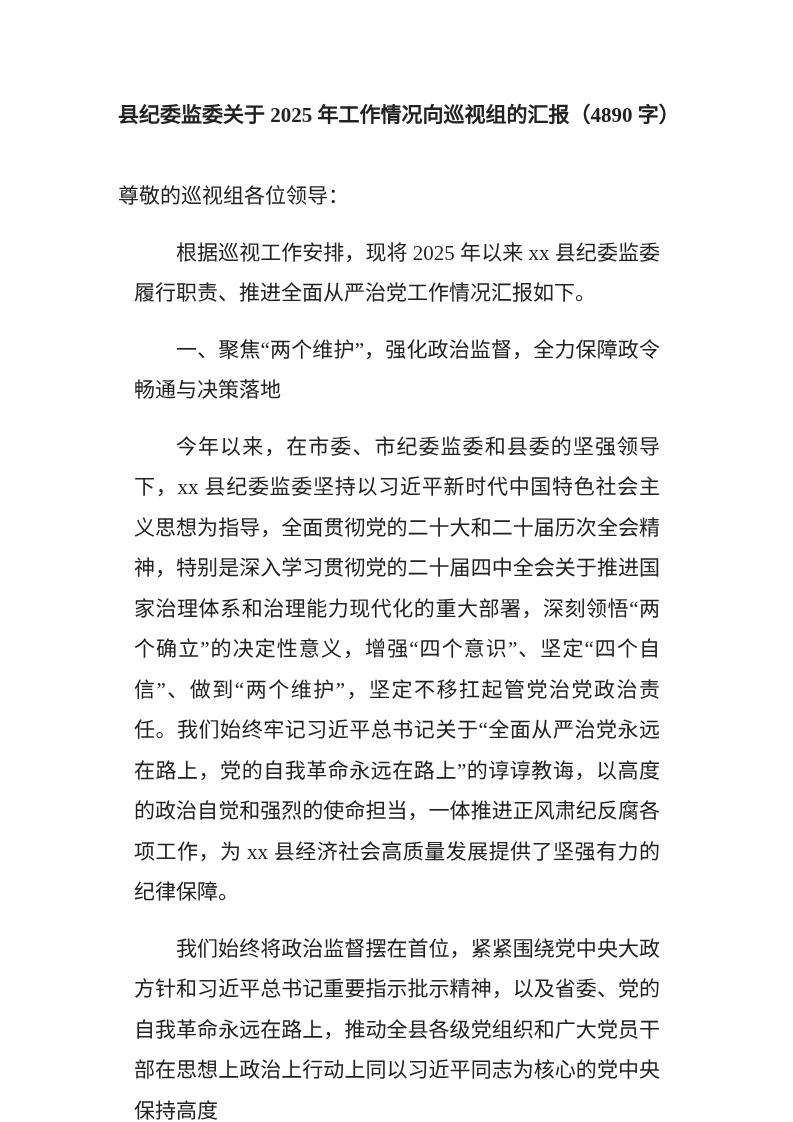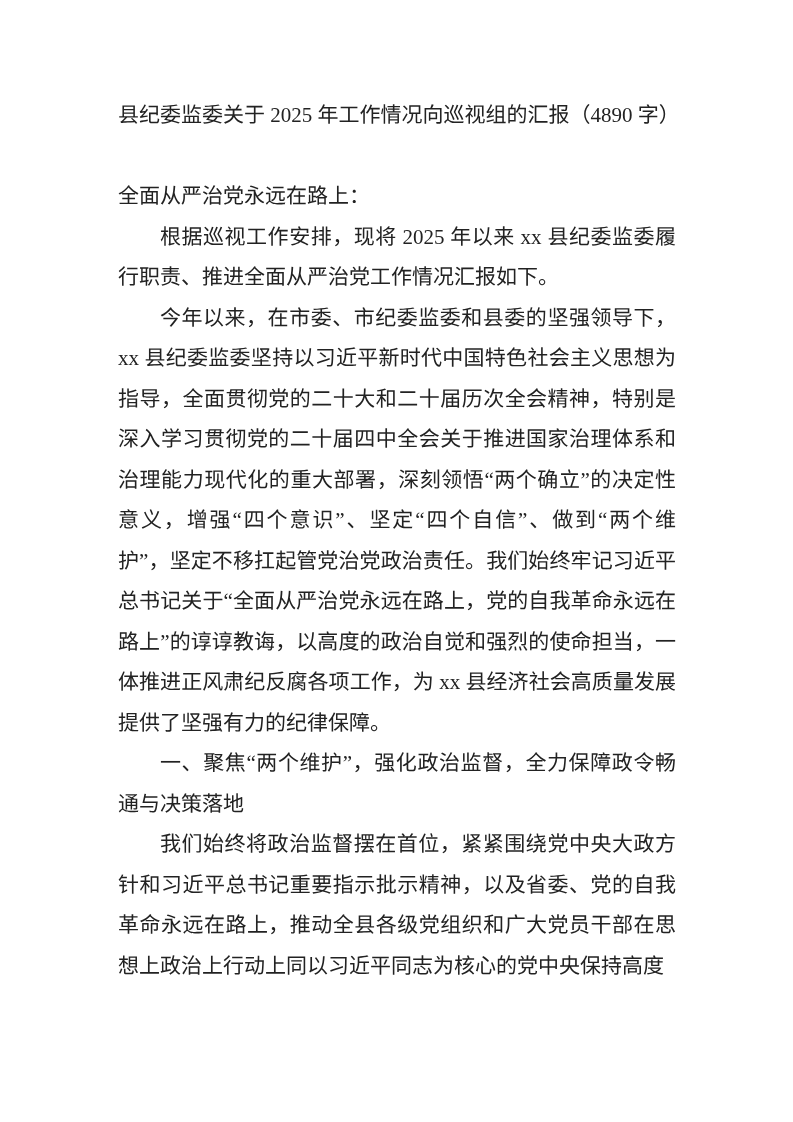--- a/index.html
+++ b/index.html
@@ -18,46 +18,46 @@
     background: #ffffff;
     color: #222222;
     font-family: "Liberation Serif", "DejaVu Serif", serif;
     font-size: 21px;
     line-height: 40.5px;
     overflow: hidden;
   }
   .doc-title {
     margin: 0 0 40.5px 0;
     font-size: 21px;
-    font-weight: normal;
+    font-weight: bold;
     text-align: center;
     text-justify: inter-ideograph;
   }
   .salutation {
     margin: 0;
     text-align: left;
   }
   .para {
-    margin: 0;
+    margin: 16px;
     text-indent: 2em;
     text-align: justify;
     text-justify: inter-ideograph;
   }
   .section-heading {
     font-weight: normal; 
   }
 </style>
 </head>
 <body>
 
 <div class="page">
   <h1 class="doc-title">县纪委监委关于 2025 年工作情况向巡视组的汇报（4890 字）</h1>
 
-  <p class="salutation">全面从严治党永远在路上：</p>
+  <p class="salutation">尊敬的巡视组各位领导：</p>
 
   <p class="para">根据巡视工作安排，现将 2025 年以来 xx 县纪委监委履行职责、推进全面从严治党工作情况汇报如下。</p>
 
+  <p class="para section-heading">一、聚焦“两个维护”，强化政治监督，全力保障政令畅通与决策落地</p>
+
   <p class="para">今年以来，在市委、市纪委监委和县委的坚强领导下，xx 县纪委监委坚持以习近平新时代中国特色社会主义思想为指导，全面贯彻党的二十大和二十届历次全会精神，特别是深入学习贯彻党的二十届四中全会关于推进国家治理体系和治理能力现代化的重大部署，深刻领悟“两个确立”的决定性意义，增强“四个意识”、坚定“四个自信”、做到“两个维护”，坚定不移扛起管党治党政治责任。我们始终牢记习近平总书记关于“全面从严治党永远在路上，党的自我革命永远在路上”的谆谆教诲，以高度的政治自觉和强烈的使命担当，一体推进正风肃纪反腐各项工作，为 xx 县经济社会高质量发展提供了坚强有力的纪律保障。</p>
-
-  <p class="para section-heading">一、聚焦“两个维护”，强化政治监督，全力保障政令畅通与决策落地</p>
 
   <p class="para">我们始终将政治监督摆在首位，紧紧围绕党中央大政方针和习近平总书记重要指示批示精神，以及省委、党的自我革命永远在路上，推动全县各级党组织和广大党员干部在思想上政治上行动上同以习近平同志为核心的党中央保持高度</p>
 </div>
 
 </body></html>

